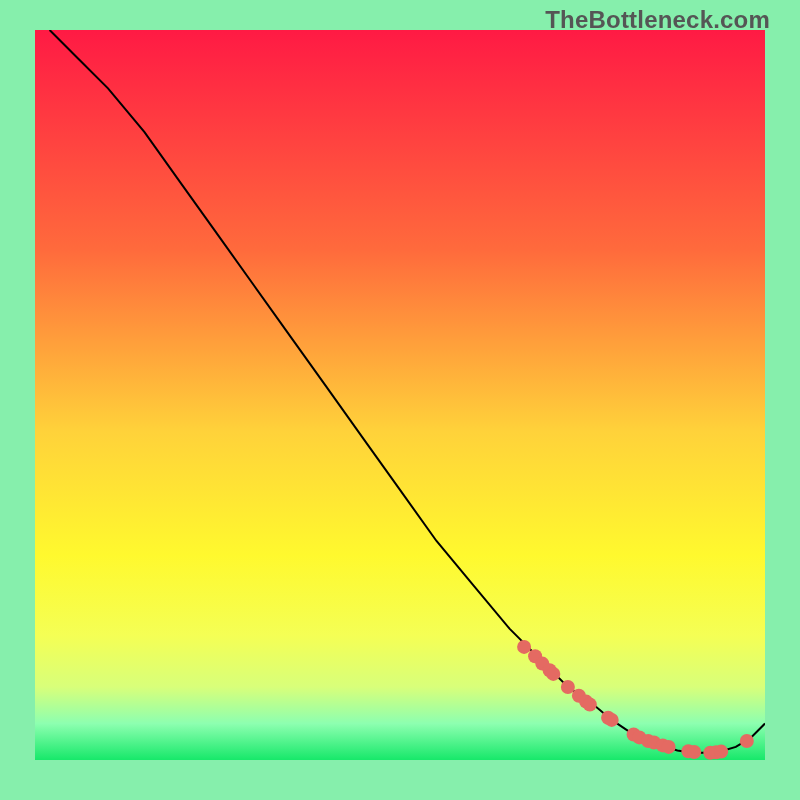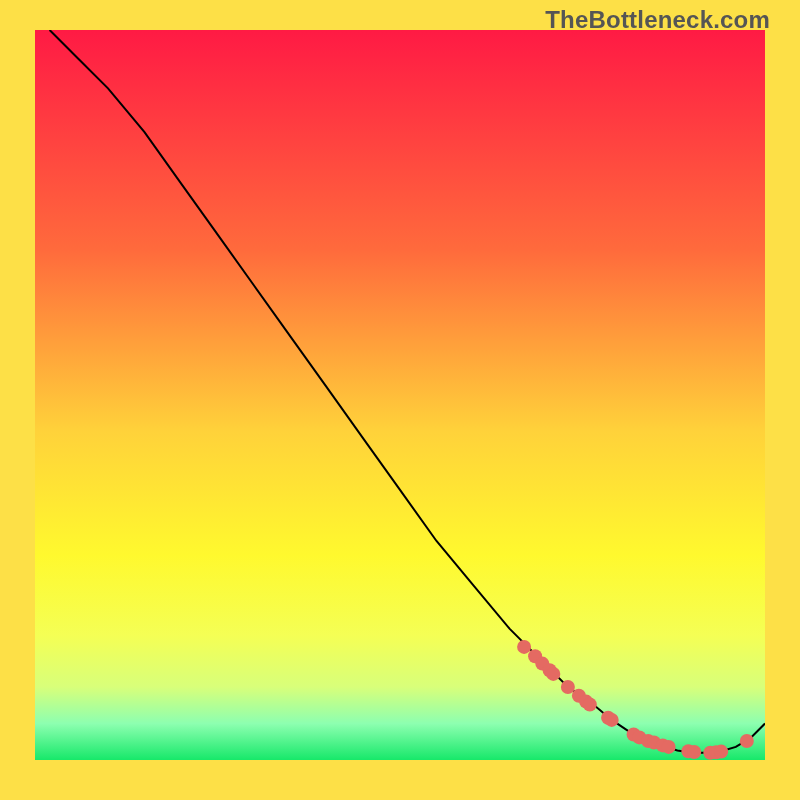--- a/index.html
+++ b/index.html
@@ -8,21 +8,21 @@
     width: 800px;
     height: 800px;
     background: #000;
     overflow: hidden;
     font-family: Arial, Helvetica, sans-serif;
   }
   .stage {
     position: relative;
     width: 800px;
     height: 800px;
-    background: #fde047;
+    background: #86efac;
   }
   .plot {
     position: absolute;
     left: 35px;
     top: 30px;
     width: 730px;
     height: 730px;
   }
   .watermark {
     position: absolute;

